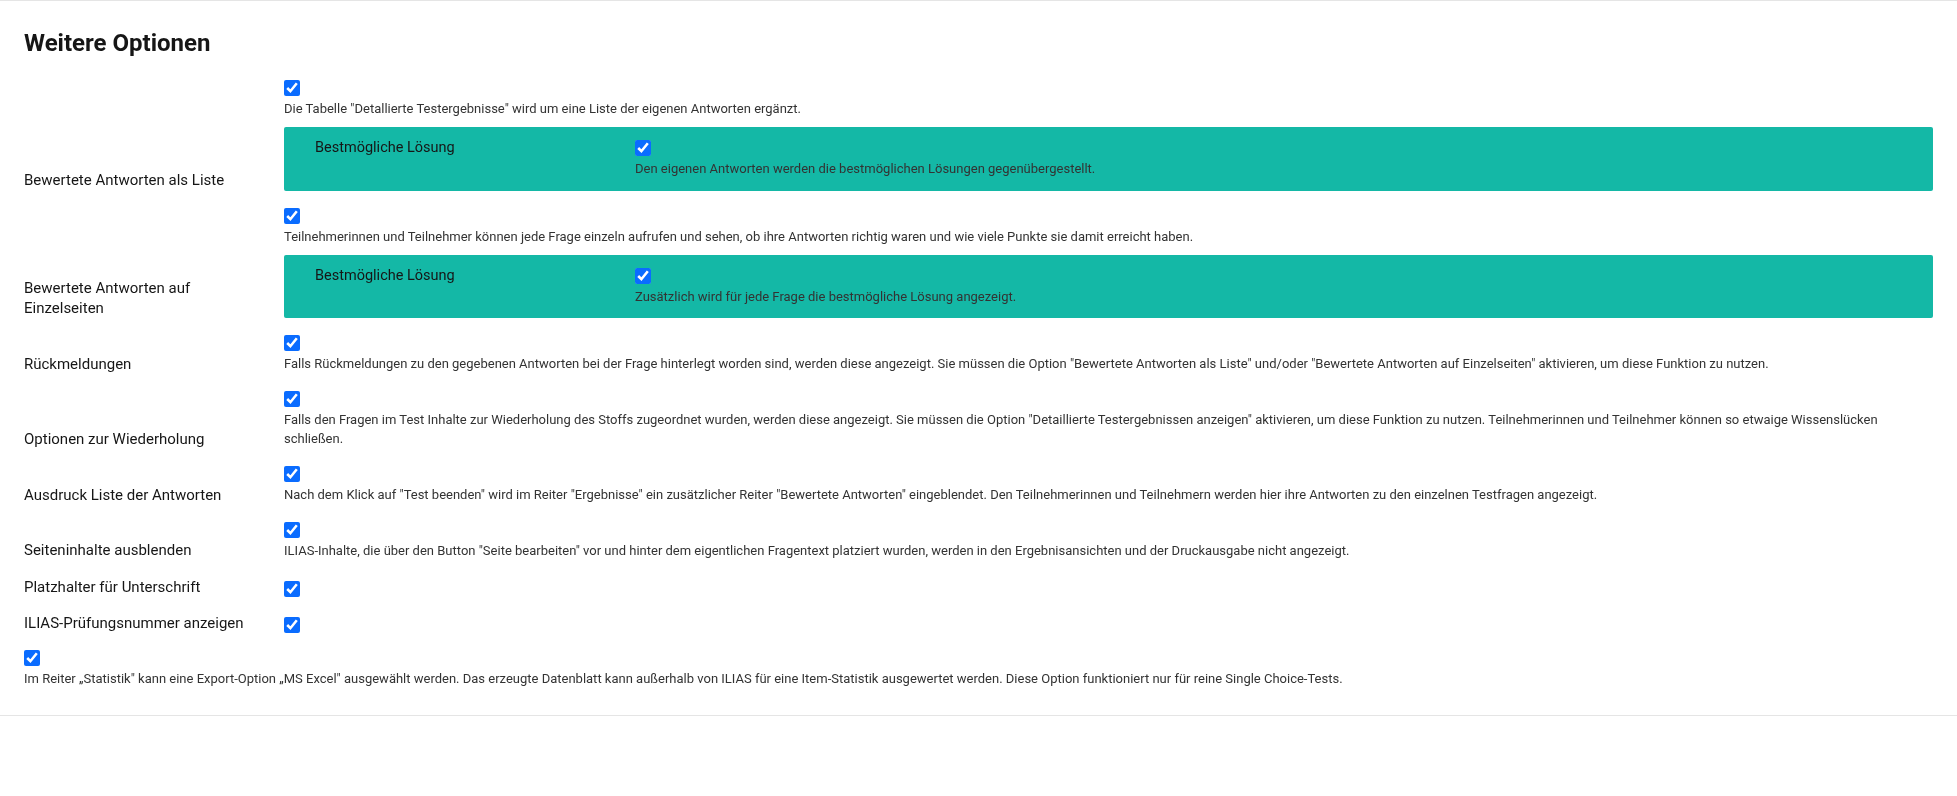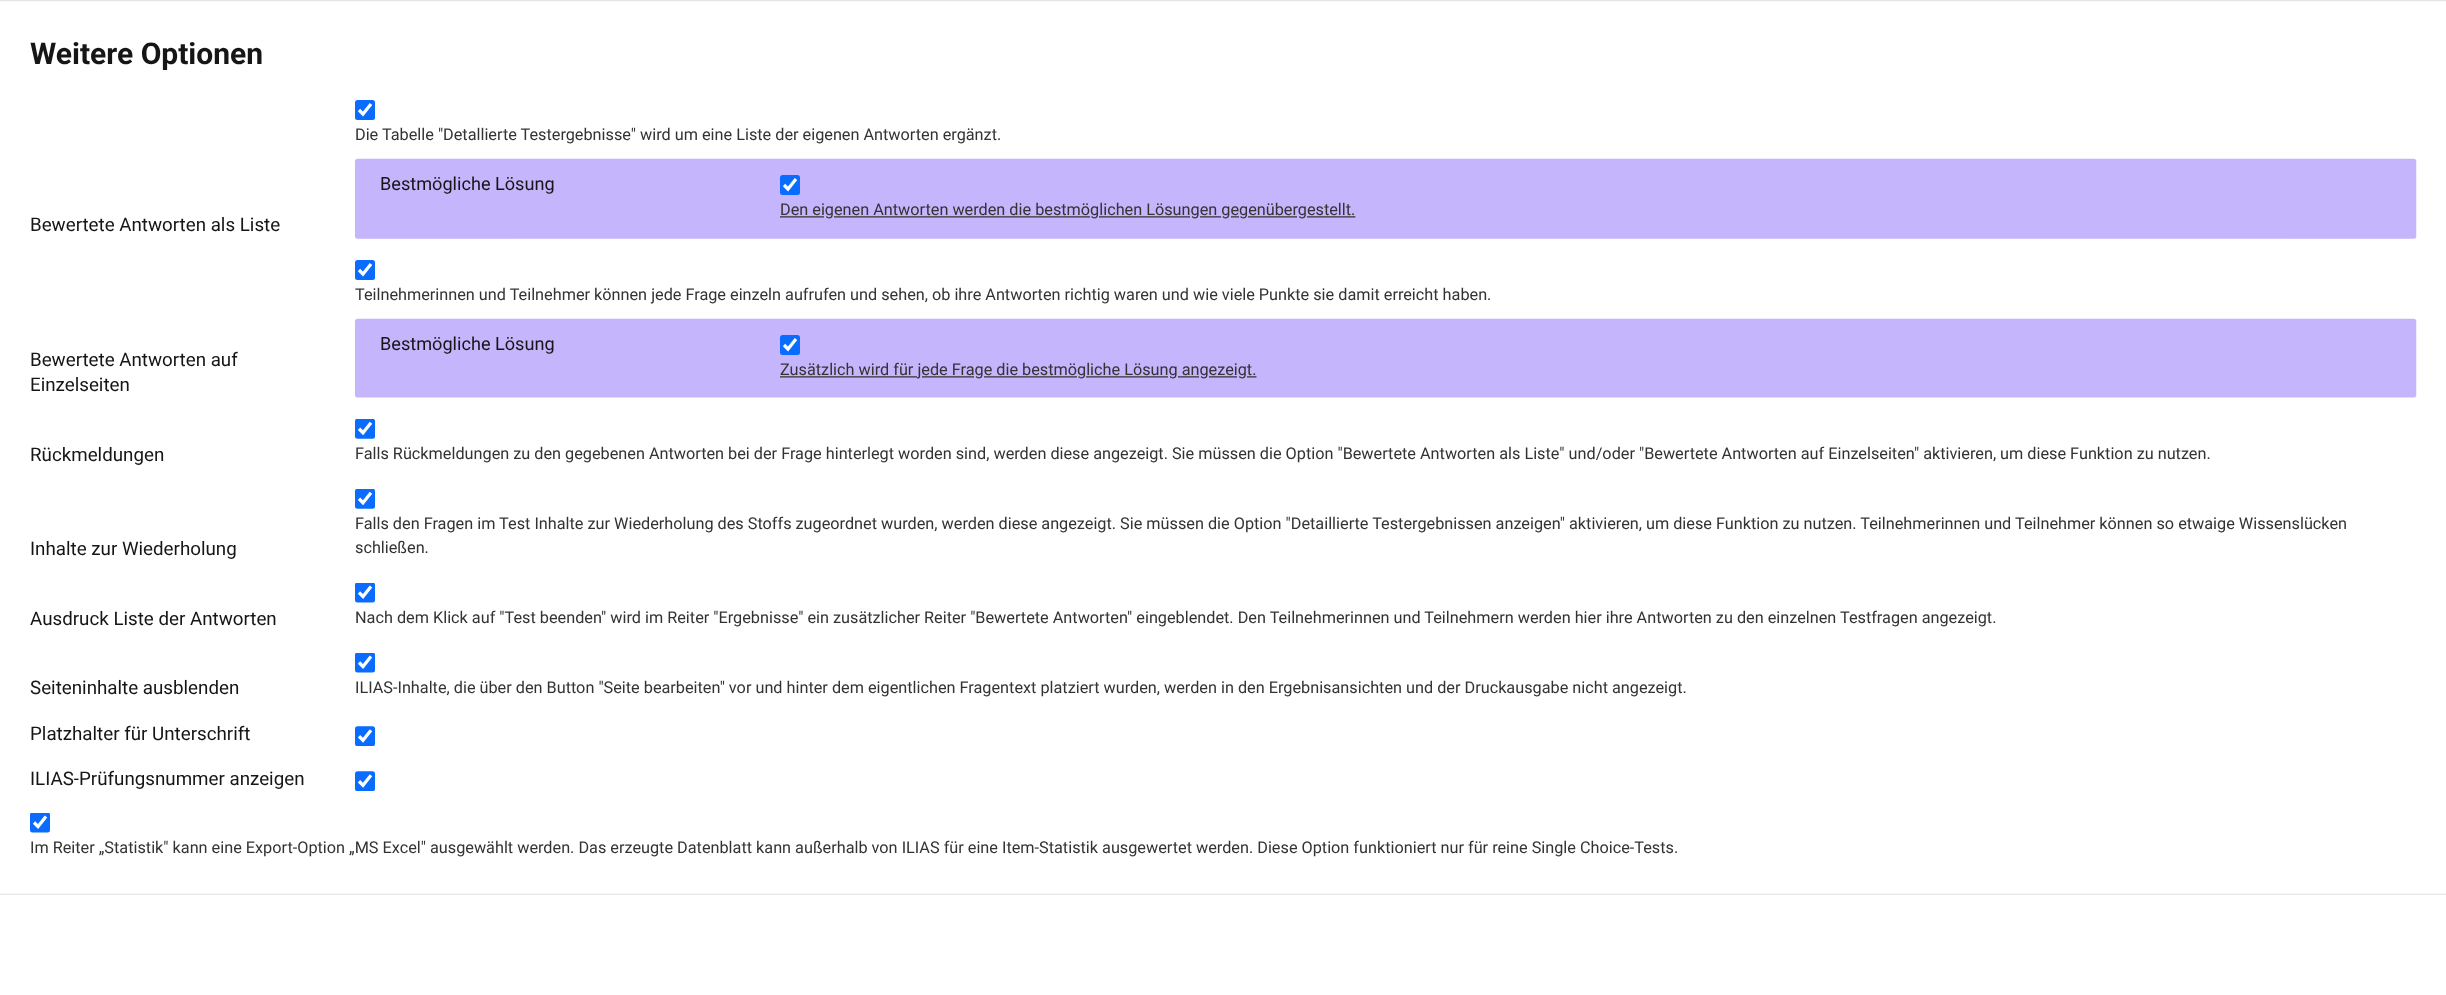--- a/index.html
+++ b/index.html
@@ -50,43 +50,42 @@
     flex-shrink: 0;
   }
   .desc {
     font-size: 13px;
     color: #333;
     margin-top: 4px;
     line-height: 1.45;
   }
   .nested {
     margin-top: 8px;
-    background: #c4b5fd;
-    padding: 12px 14px 12px 20px;
+    background: #14b8a6;
+    padding: 12px 14px 12px 31px;
     border-radius: 2px;
   }
   .nested-row {
     display: flex;
     align-items: flex-start;
   }
   .nested-label-col {
     width: 320px;
     flex-shrink: 0;
     font-size: 14.5px;
     padding-right: 16px;
   }
   .nested-value-col {
     flex: 1;
   }
   .nested-desc {
     font-size: 13px;
     color: #333;
     margin-top: 4px;
     line-height: 1.45;
-    text-decoration: underline;
   }
 </style>
 </head>
 <body>
 
 <div class="page">
   <h2 class="section-title">Weitere Optionen</h2>
 
   <div class="row">
     <div class="label-col">Bewertete Antworten als Liste</div>
@@ -134,21 +133,21 @@
     <div class="label-col">Rückmeldungen</div>
     <div class="value-col">
       <div class="chk-line">
         <input type="checkbox" class="chk" checked="" style="">
       </div>
       <div class="desc">Falls Rückmeldungen zu den gegebenen Antworten bei der Frage hinterlegt worden sind, werden diese angezeigt. Sie müssen die Option "Bewertete Antworten als Liste" und/oder "Bewertete Antworten auf Einzelseiten" aktivieren, um diese Funktion zu nutzen.</div>
     </div>
   </div>
 
   <div class="row">
-    <div class="label-col">Inhalte zur Wiederholung</div>
+    <div class="label-col">Optionen zur Wiederholung</div>
     <div class="value-col">
       <div class="chk-line">
         <input type="checkbox" class="chk" checked="" style="">
       </div>
       <div class="desc">Falls den Fragen im Test Inhalte zur Wiederholung des Stoffs zugeordnet wurden, werden diese angezeigt. Sie müssen die Option "Detaillierte Testergebnissen anzeigen" aktivieren, um diese Funktion zu nutzen. Teilnehmerinnen und Teilnehmer können so etwaige Wissenslücken schließen.</div>
     </div>
   </div>
 
   <div class="row">
     <div class="label-col">Ausdruck Liste der Antworten</div>

